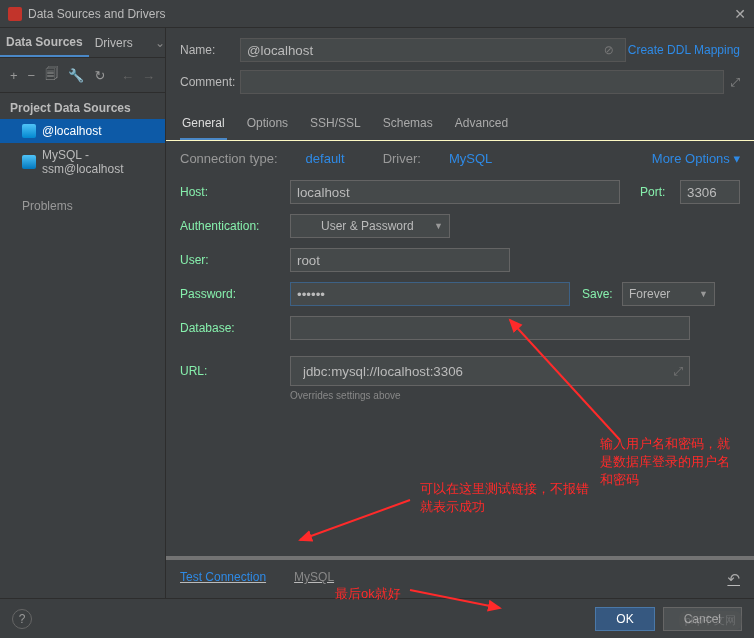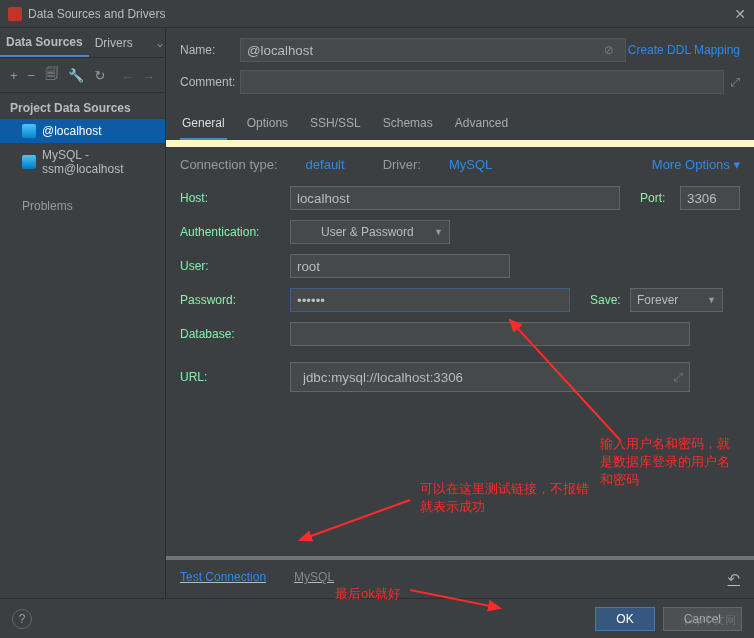--- a/index.html
+++ b/index.html
@@ -26,40 +26,40 @@
 .problems { padding: 8px 22px; color: #999; cursor: pointer; margin-top: 10px; }
 .right { flex: 1; background: #3c3f41; display: flex; flex-direction: column; }
 .top-form { padding: 10px 14px 8px; }
 .row { display: flex; align-items: center; margin-bottom: 8px; }
 .row label { width: 60px; color: #bbb; }
 .row input.name { flex: 1; background: #45494a; border: 1px solid #555; color: #bbb; padding: 3px 6px; height: 24px; }
 .clear-btn { margin-left: -22px; color: #777; cursor: pointer; z-index: 1; }
 .link { color: #2e8ae6; cursor: pointer; margin-left: 14px; white-space: nowrap; }
 .comment-box { flex: 1; background: #45494a; border: 1px solid #555; height: 24px; }
 .comment-exp { margin-left: 6px; color: #888; cursor: pointer; }
-.tabs { display: flex; gap: 18px; padding: 0 14px; border-bottom: 7px solid #fef9c3; }
+.tabs { display: flex; gap: 18px; padding: 0 14px; border-bottom: 1px solid #fef9c3; }
 .tab { padding: 6px 2px 8px; color: #aaa; cursor: pointer; }
 .tab.active { color: #ddd; border-bottom: 2px solid #4a88c7; }
 .conn-row { display: flex; align-items: flex-end; padding: 10px 14px; font-size: 13px; gap: 24px; }
 .conn-row .lbl { color: #999; }
 .conn-row .val { color: #2e8ae6; margin: 0 14px 0 4px; cursor: pointer; }
 .conn-row .more { margin-left: auto; color: #2e8ae6; cursor: pointer; }
 .form-area { padding: 4px 14px; }
 .frow { display: flex; align-items: center; margin-bottom: 10px; }
 .frow .lbl { width: 110px; color: #86efac; }
 .frow input, .frow .select { background: #45494a; border: 1px solid #646464; color: #bbb; padding: 3px 6px; height: 24px; }
 .frow input.host { width: 330px; }
 .frow .port-lbl { width: 40px; margin-left: 20px; }
 .frow input.port { width: 60px; }
 .frow .select { display: flex; align-items: center; justify-content: space-between; padding: 0 6px; }
 .frow .select .arrow { color: #999; font-size: 9px; }
 .frow .select.auth { width: 160px; padding-left: 30px; }
 .frow input.user { width: 220px; }
 .frow input.pass { width: 280px; border: 1px solid #3d6185; background: #45494a; }
-.frow .save-lbl { width: 40px; margin-left: 20px; }
+.frow .save-lbl { width: 40px; margin-left: 12px; }
 .frow .select.save { width: 93px; }
 .frow input.db { width: 400px; }
 .frow .url-wrap { display: flex; width: 400px; align-items: center; background: #45494a; border: 1px solid #646464; height: 24px; padding: 14px 6px; }
 .frow .url-wrap input { border: none; flex: 1; background: transparent; }
 .frow .url-wrap .exp { color: #777; cursor: pointer; }
 .hint { font-size: 10px; color: #888; margin-left: 110px; margin-top: -6px; }
 .bottom-row { display: flex; align-items: flex-start; padding: 10px 14px; border-top: 4px solid #737373; margin-top: auto; text-decoration: underline; }
 .bottom-row .test { color: #2e8ae6; cursor: pointer; }
 .bottom-row .driver { color: #888; margin-left: 28px; cursor: pointer; }
 .bottom-row .reset { margin-left: auto; color: #aaa; font-size: 15px; cursor: pointer; }
@@ -173,20 +173,21 @@
         <div class="lbl">Database:</div>
         <input class="db" value="" style="">
       </div>
       <div class="frow" style="margin-top:16px">
         <div class="lbl">URL:</div>
         <div class="url-wrap">
           <input value="jdbc:mysql://localhost:3306" style="">
           <span class="exp">⤢</span>
         </div>
       </div>
+      <div class="hint">Overrides settings above</div>
     </div>
 
     <div class="bottom-row">
       <span class="test">Test Connection</span>
       <span class="driver">MySQL</span>
       <span class="reset">↶</span>
     </div>
   </div>
 </div>
 

